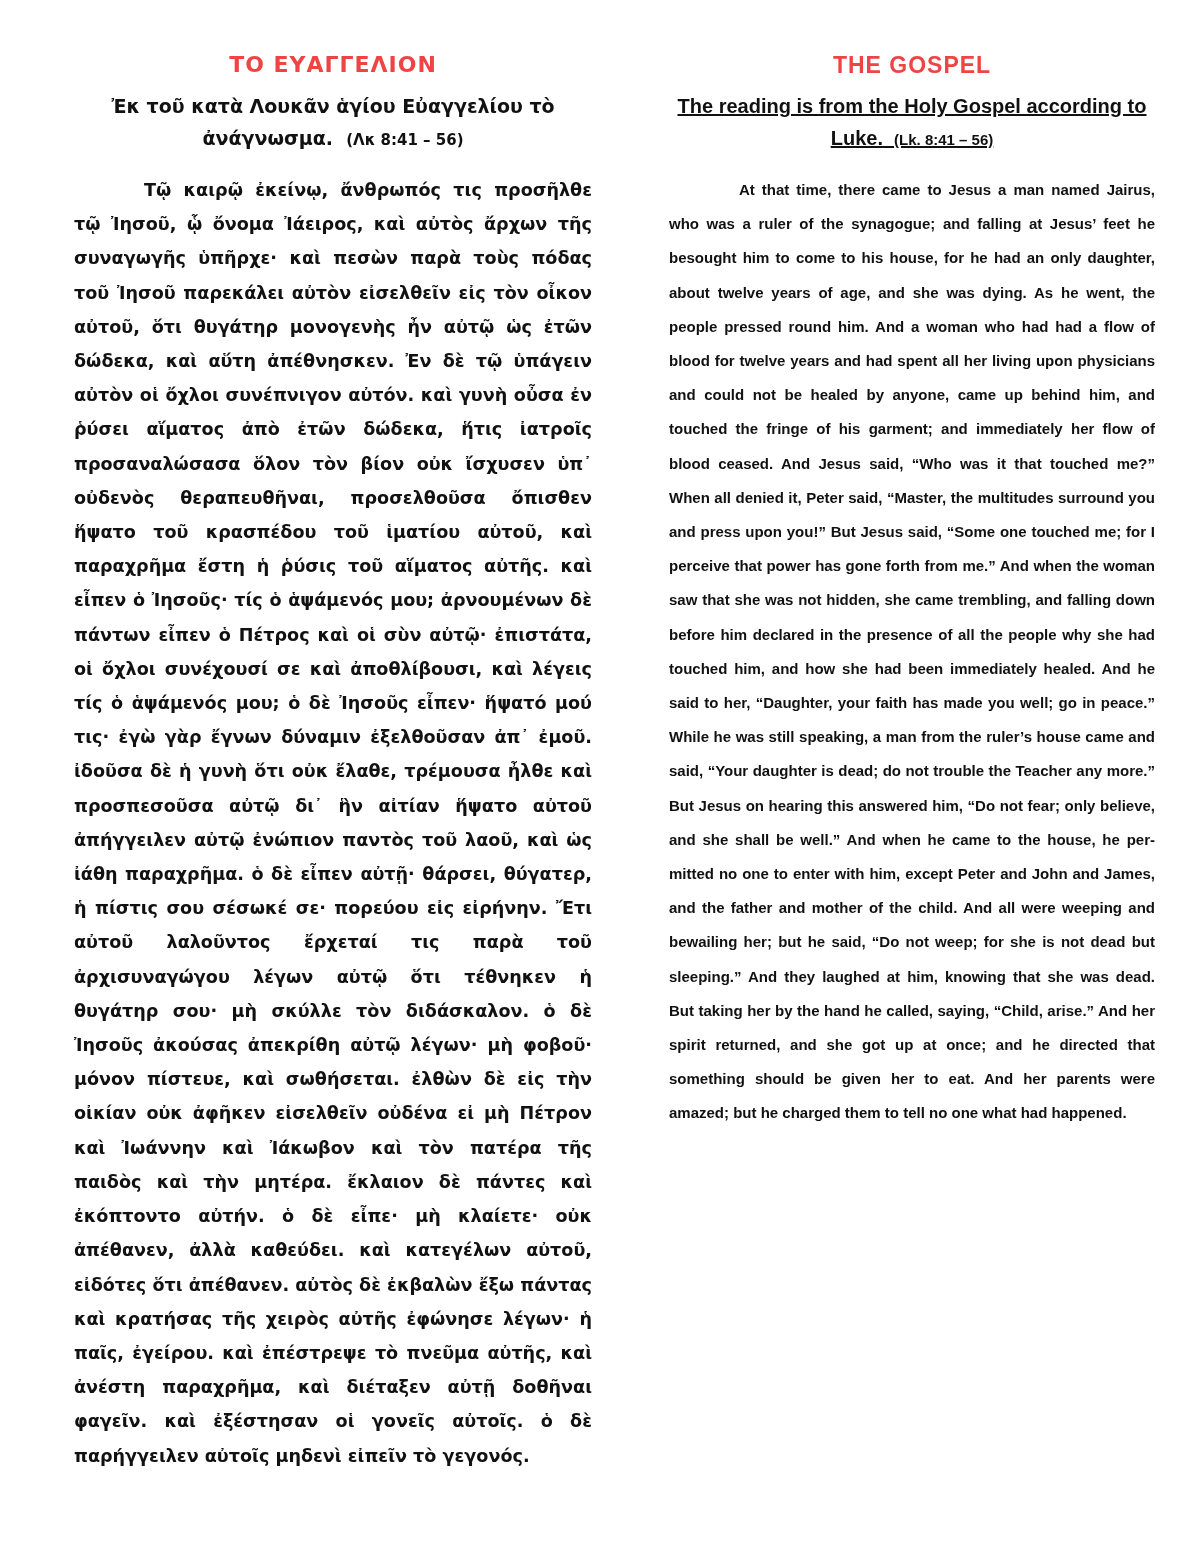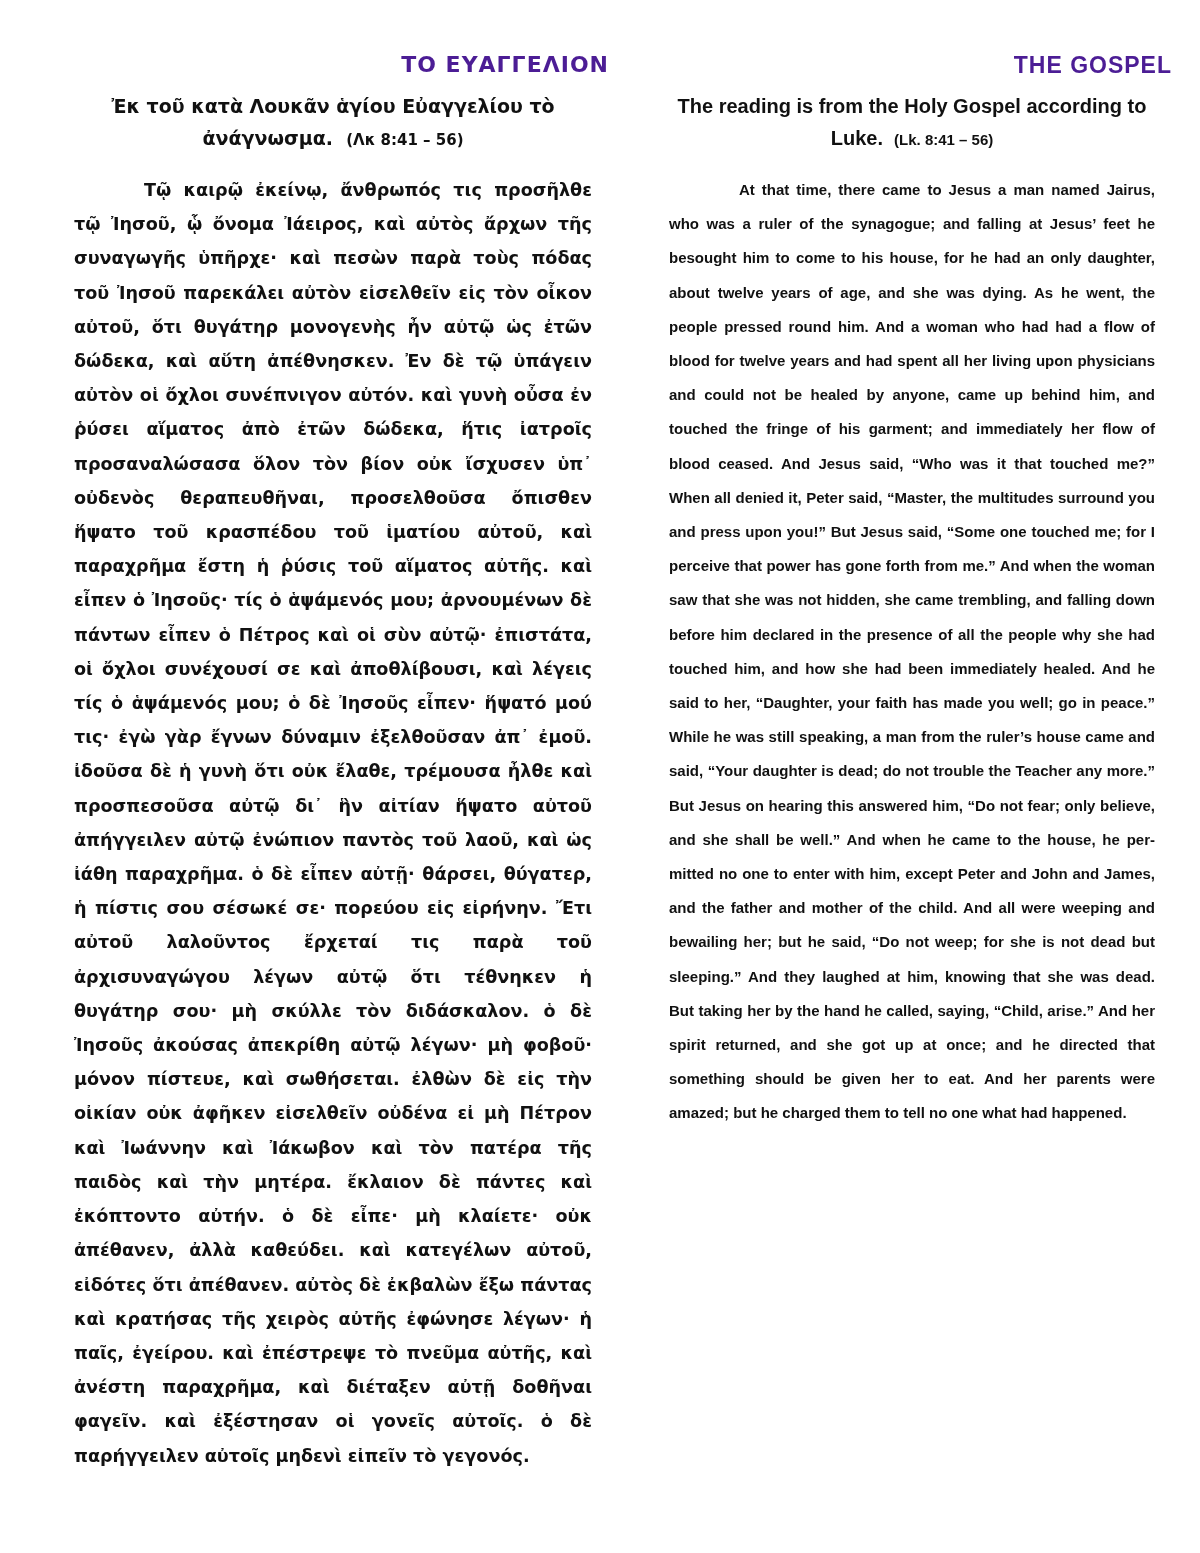--- a/index.html
+++ b/index.html
@@ -21,22 +21,22 @@
     }
     #col-greek {
       left: 57px;
       width: 552px;
     }
     #col-english {
       left: 652px;
       width: 520px;
     }
     .col-title {
-      text-align: right;
-      color: #4c1d95;
+      text-align: center;
+      color: #ef4444;
       font-weight: bold;
       font-size: 22px;
       letter-spacing: 1px;
       line-height: 34px;
       height: 34px;
       margin: 0 0 8px 0;
     }
     .col-subtitle {
       text-align: center;
       font-weight: bold;
@@ -60,20 +60,21 @@
       font-size: 17.6px;
       word-spacing: 0px;
     }
     #col-english .col-body {
       font-size: 15px;
       font-family: "Liberation Sans", "DejaVu Sans", sans-serif;
     }
     #col-english .col-subtitle {
       font-family: "Liberation Sans", "DejaVu Sans", sans-serif;
       font-size: 20px;
+      text-decoration: underline;
     }
     #col-english .col-title {
       font-family: "Liberation Sans", "DejaVu Sans", sans-serif;
       font-size: 23px;
     }
   </style>
 </head>
 <body>
 
 <div class="column" id="col-greek">

